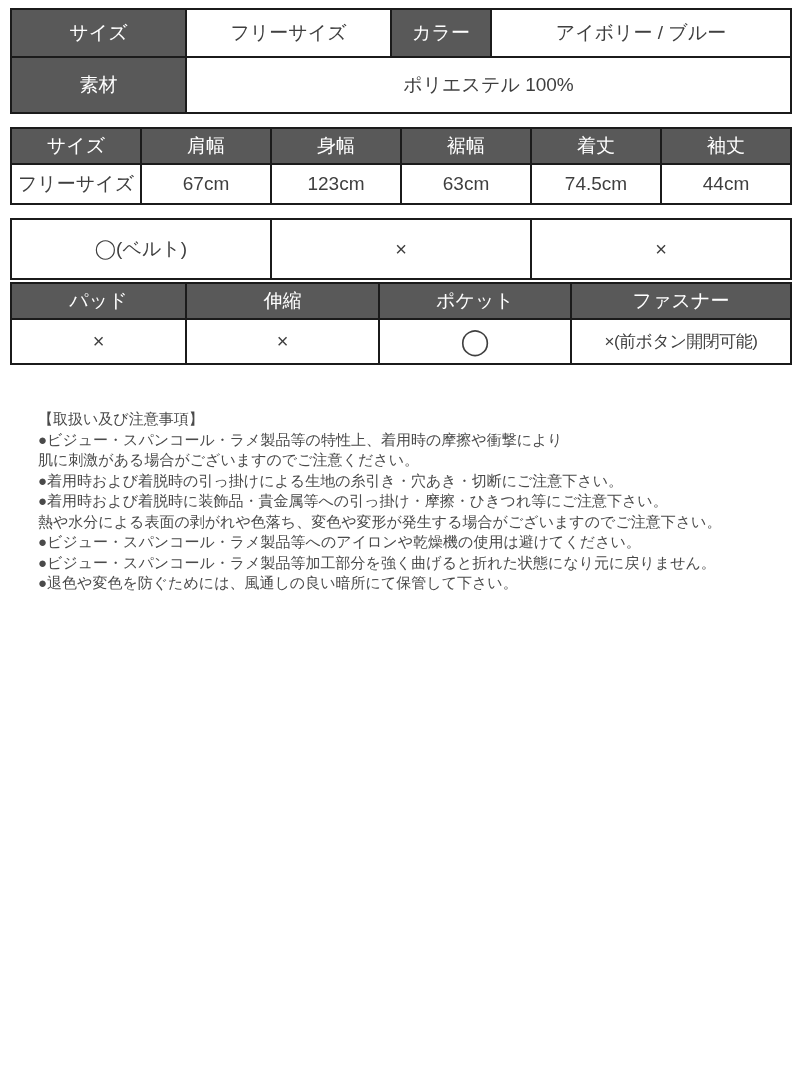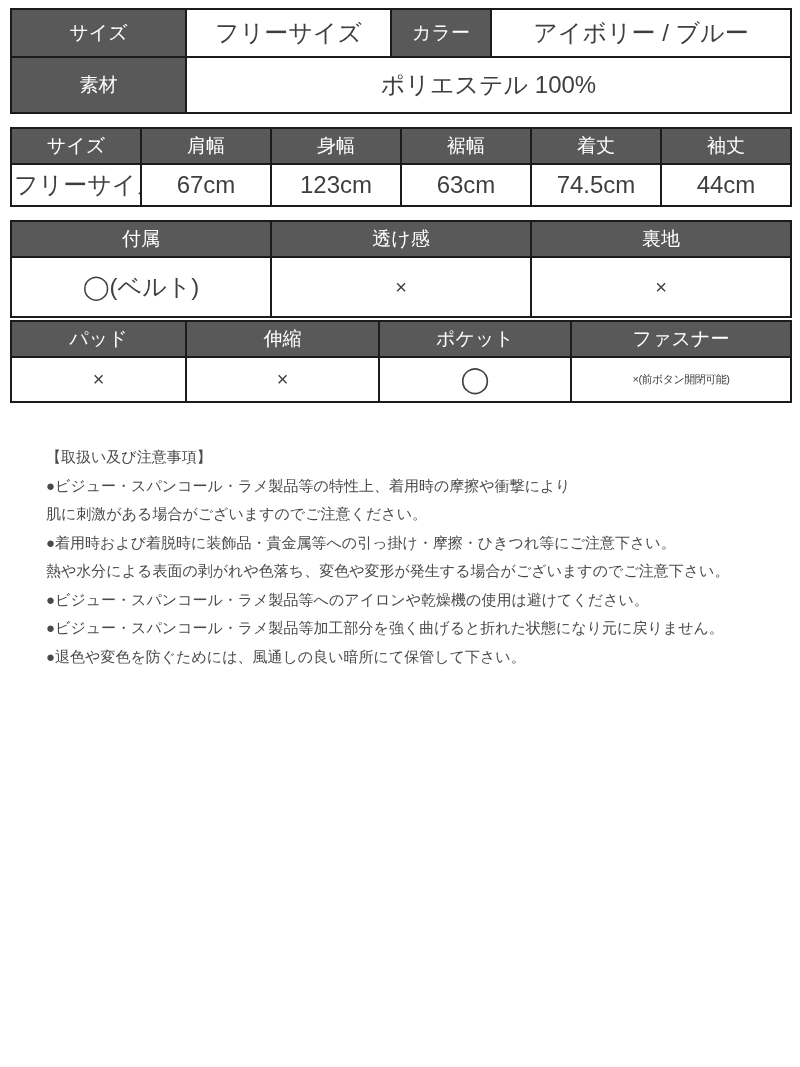--- a/index.html
+++ b/index.html
@@ -23,40 +23,40 @@
   }
   th,td{
     border:2px solid var(--border);
     text-align:center;vertical-align:middle;
     padding:4px 2px;overflow:hidden;white-space:nowrap;margin-top:20px;
   }
   th{
     background:var(--header-bg);color:var(--header-text);
     font-size:19px;font-weight:normal;
   }
-  td{color:var(--value-text);font-size:24px;}
+  td{color:var(--value-text);font-size:19px;}
   .t1{margin-top:8px;}
   .t1 .r1{height:48px;}
   .t1 .r2{height:56px;}
   .t2{margin-top:13px;}
   .t3{margin-top:13px;}
   .t4{margin-top:2px;}
   .hrow{height:32px;}
   .t2 .vrow{height:40px;}
   .t3 .vrow{height:60px;}
   .t4 .vrow{height:45px;}
   td.mark{font-size:20px;}
   td.big-circle{font-size:26px;}
-  td.fastener{font-size:11px;letter-spacing:-0.5px;}
+  td.fastener{font-size:17px;letter-spacing:-0.5px;}
   .notes{
     margin:44px 10px 0 38px;
     font-size:15px;line-height:20.5px;
     color:var(--notes-text);
   }
-  .notes p{margin:8px;white-space:nowrap;}
+  .notes p{margin:0;white-space:nowrap;}
 </style>
 </head>
 <body>
 
 <div class="page">
 
   <table class="t1">
     <colgroup>
         <col style="width:175px">
         <col style="width:205px">
@@ -106,25 +106,20 @@
   </tbody>
     </table>
 
   <table class="t3">
     <colgroup>
         <col style="width:260px">
         <col style="width:260px">
         <col style="width:260px">
       </colgroup>
     <tbody>
-        <tr class="hrow">
-      <th>付属</th>
-      <th>透け感</th>
-      <th>裏地</th>
-    </tr>
     <tr class="vrow">
       <td>◯(ベルト)</td>
       <td class="mark">×</td>
       <td class="mark">×</td>
     </tr>
   </tbody>
     </table>
 
   <table class="t4">
     <colgroup>
@@ -146,20 +141,21 @@
       <td class="big-circle">◯</td>
       <td class="fastener">×(前ボタン開閉可能)</td>
     </tr>
   </tbody>
     </table>
 
   <div class="notes">
     <p>【取扱い及び注意事項】</p>
     <p>●ビジュー・スパンコール・ラメ製品等の特性上、着用時の摩擦や衝撃により</p>
     <p>肌に刺激がある場合がございますのでご注意ください。</p>
+    <p>●着用時および着脱時の引っ掛けによる生地の糸引き・穴あき・切断にご注意下さい。</p>
     <p>●着用時および着脱時に装飾品・貴金属等への引っ掛け・摩擦・ひきつれ等にご注意下さい。</p>
     <p>熱や水分による表面の剥がれや色落ち、変色や変形が発生する場合がございますのでご注意下さい。</p>
     <p>●ビジュー・スパンコール・ラメ製品等へのアイロンや乾燥機の使用は避けてください。</p>
     <p>●ビジュー・スパンコール・ラメ製品等加工部分を強く曲げると折れた状態になり元に戻りません。</p>
     <p>●退色や変色を防ぐためには、風通しの良い暗所にて保管して下さい。</p>
   </div>
 
 </div>
 
 </body></html>

